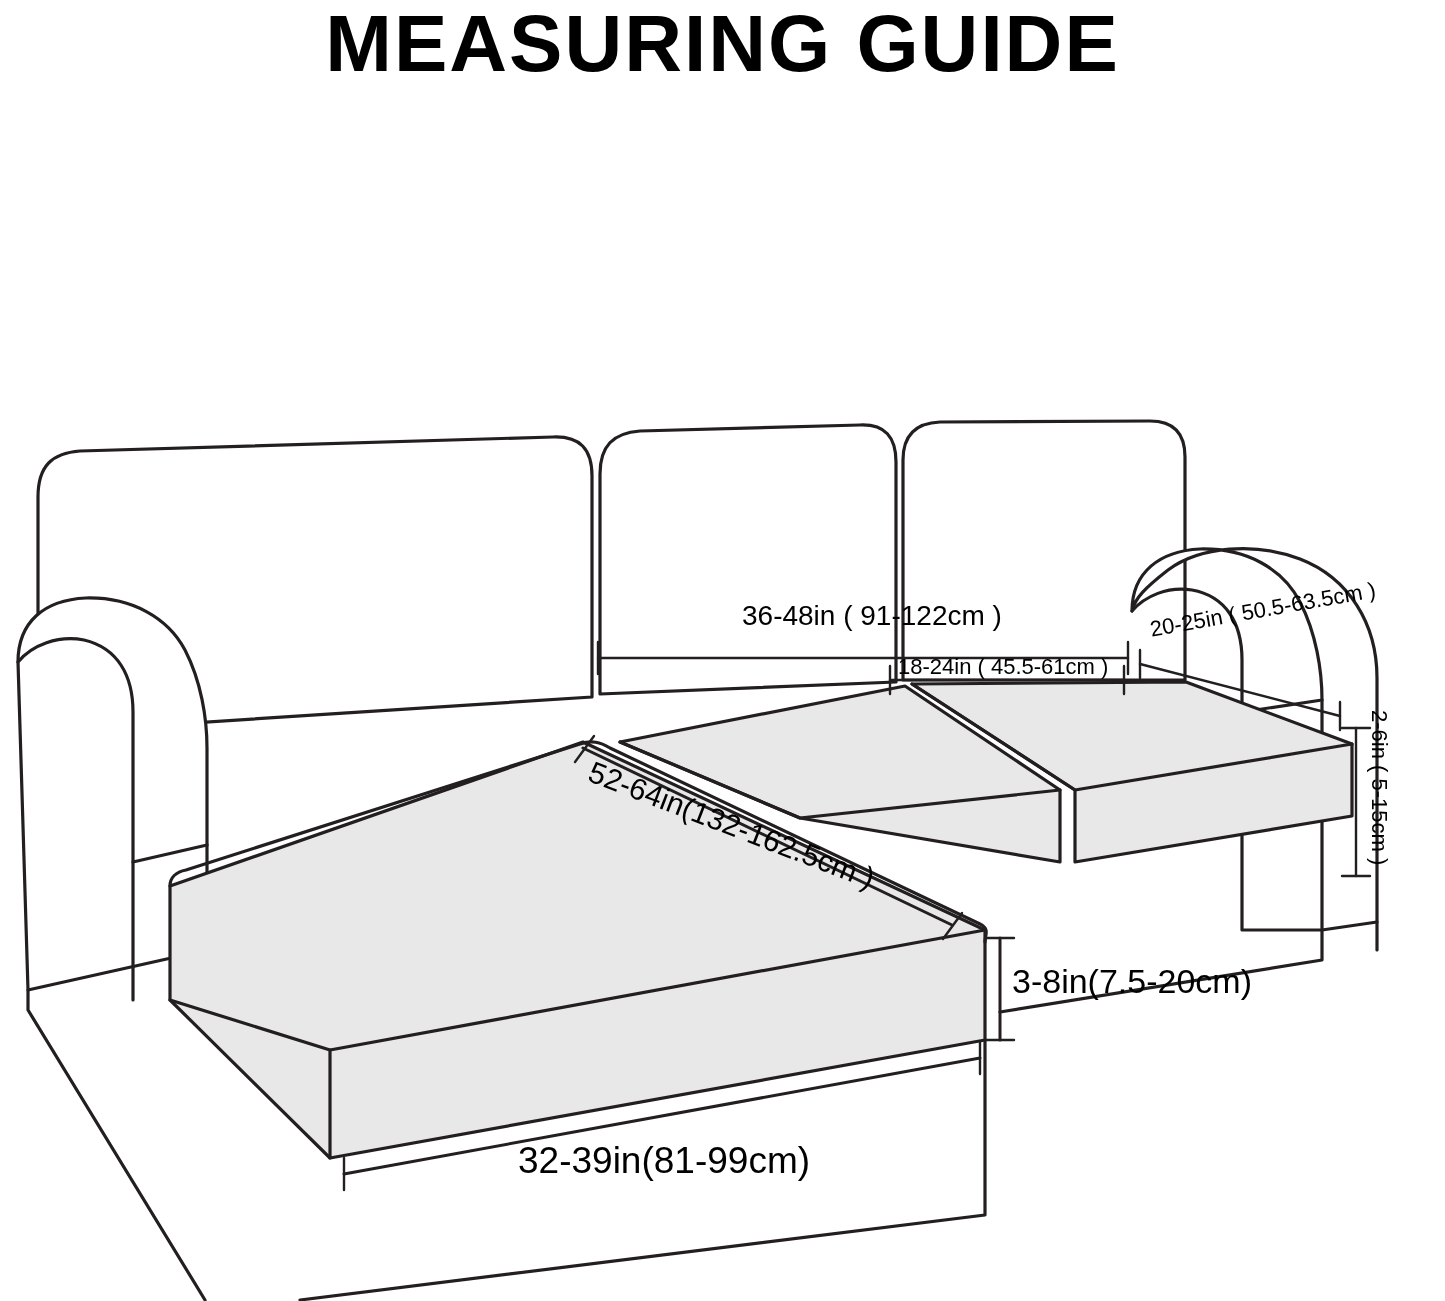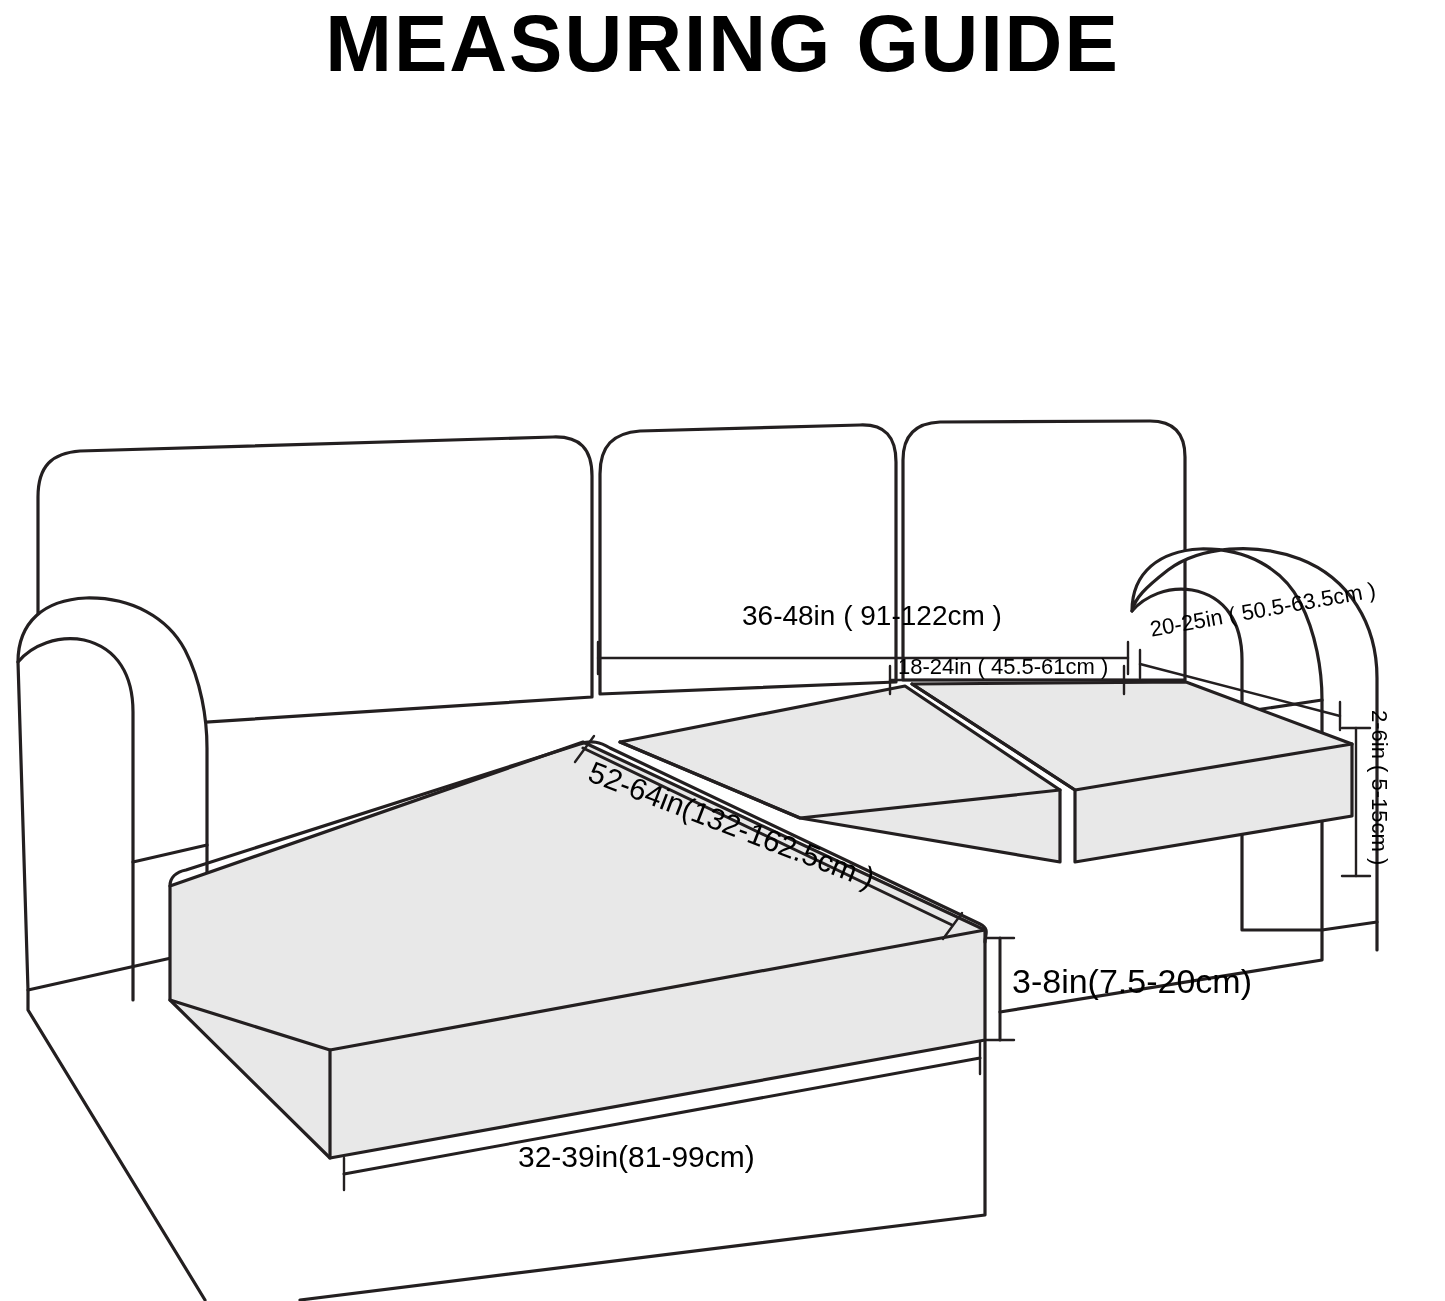--- a/index.html
+++ b/index.html
@@ -79,21 +79,21 @@
     transform-origin: left top;
   }
   #lbl-chaise-thick {
     left: 1012px;
     top: 962px;
     font-size: 34px;
   }
   #lbl-chaise-width {
     left: 518px;
     top: 1140px;
-    font-size: 30px;
+    font-size: 37px;
     text-align: center;
   }
 </style>
 </head>
 <body>
 
 <div id="page">
 
   <div id="title">MEASURING GUIDE</div>
 

